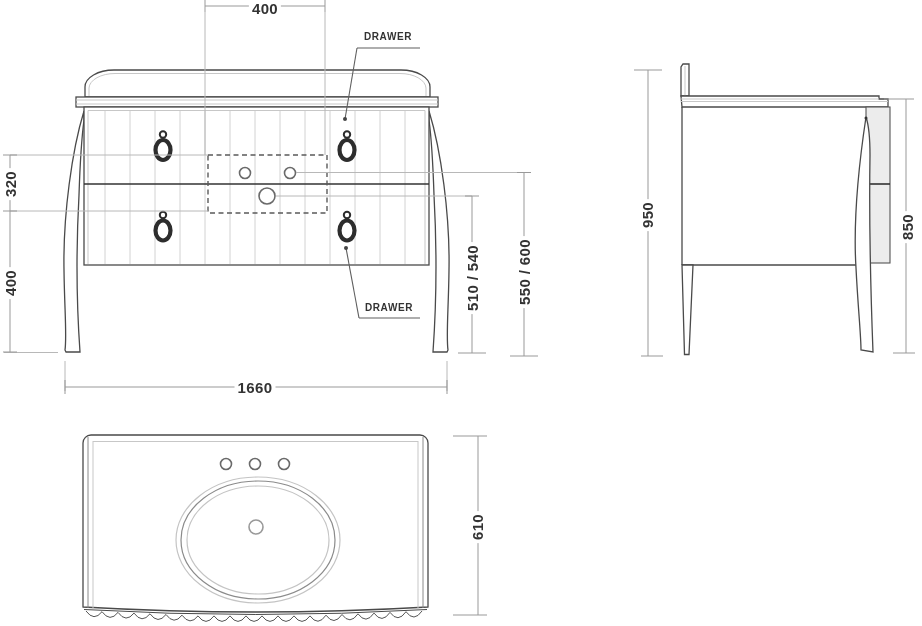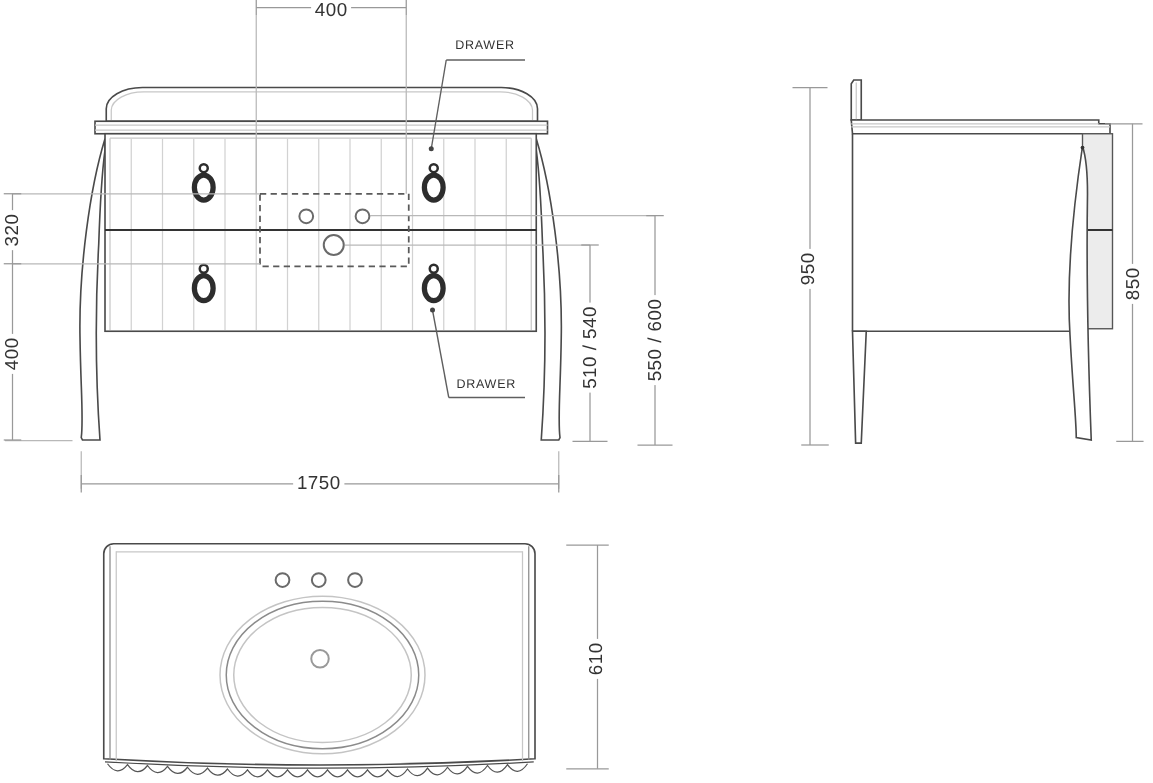--- a/index.html
+++ b/index.html
@@ -1,17 +1,17 @@
 <!DOCTYPE html>
 <html><head>
 <meta charset="utf-8">
 <style>
   html,body{margin:0;padding:0;background:#fff;}
   #stage{position:relative;width:915px;height:626px;background:#fff;overflow:hidden;
-         font-family:"Liberation Sans", sans-serif;}
+         font-family:"Liberation Sans", sans-serif;font-weight:bold;}
   #stage svg{position:absolute;left:0;top:0;}
   .lbl{position:absolute;transform:translate(-50%,-50%);color:#333;background:#fff;
        font-size:15px;letter-spacing:.4px;padding:0 3px;white-space:nowrap;line-height:1;}
   .lbl.rot{transform:translate(-50%,-50%) rotate(-90deg);}
   .lbl.small{font-size:10px;letter-spacing:.6px;}
   
   .ln{stroke:#4a4a4a;stroke-width:1.3;fill:none;}
   .lnf{stroke:#4a4a4a;stroke-width:1.3;fill:#fff;}
   .thick{stroke:#333;stroke-width:1.6;fill:none;}
   .inner{stroke:#c7c7c7;stroke-width:1;fill:none;}
@@ -222,21 +222,21 @@
       <line class="dim" x1="478" y1="436" x2="478" y2="615"></line>
       <line class="dim" x1="453" y1="436" x2="487" y2="436"></line>
       <line class="dim" x1="453" y1="615" x2="487" y2="615"></line>
     </g>
   </g>
 </svg>
 
   <span class="lbl" style="left:265px;top:8px;">400</span>
   <span class="lbl rot" style="left:10px;top:184px;">320</span>
   <span class="lbl rot" style="left:10px;top:283px;">400</span>
-  <span class="lbl" style="left:255px;top:387px;">1750</span>
+  <span class="lbl" style="left:255px;top:387px;">1660</span>
   <span class="lbl rot" style="left:472px;top:278px;">510 / 540</span>
   <span class="lbl rot" style="left:524px;top:272px;">550 / 600</span>
 
   <span class="lbl small" style="left:388px;top:37px;">DRAWER</span>
   <span class="lbl small" style="left:389px;top:308px;">DRAWER</span>
 
   <span class="lbl rot" style="left:647px;top:215px;">950</span>
   <span class="lbl rot" style="left:907px;top:227px;">850</span>
 
   <span class="lbl rot" style="left:477px;top:527px;">610</span>

